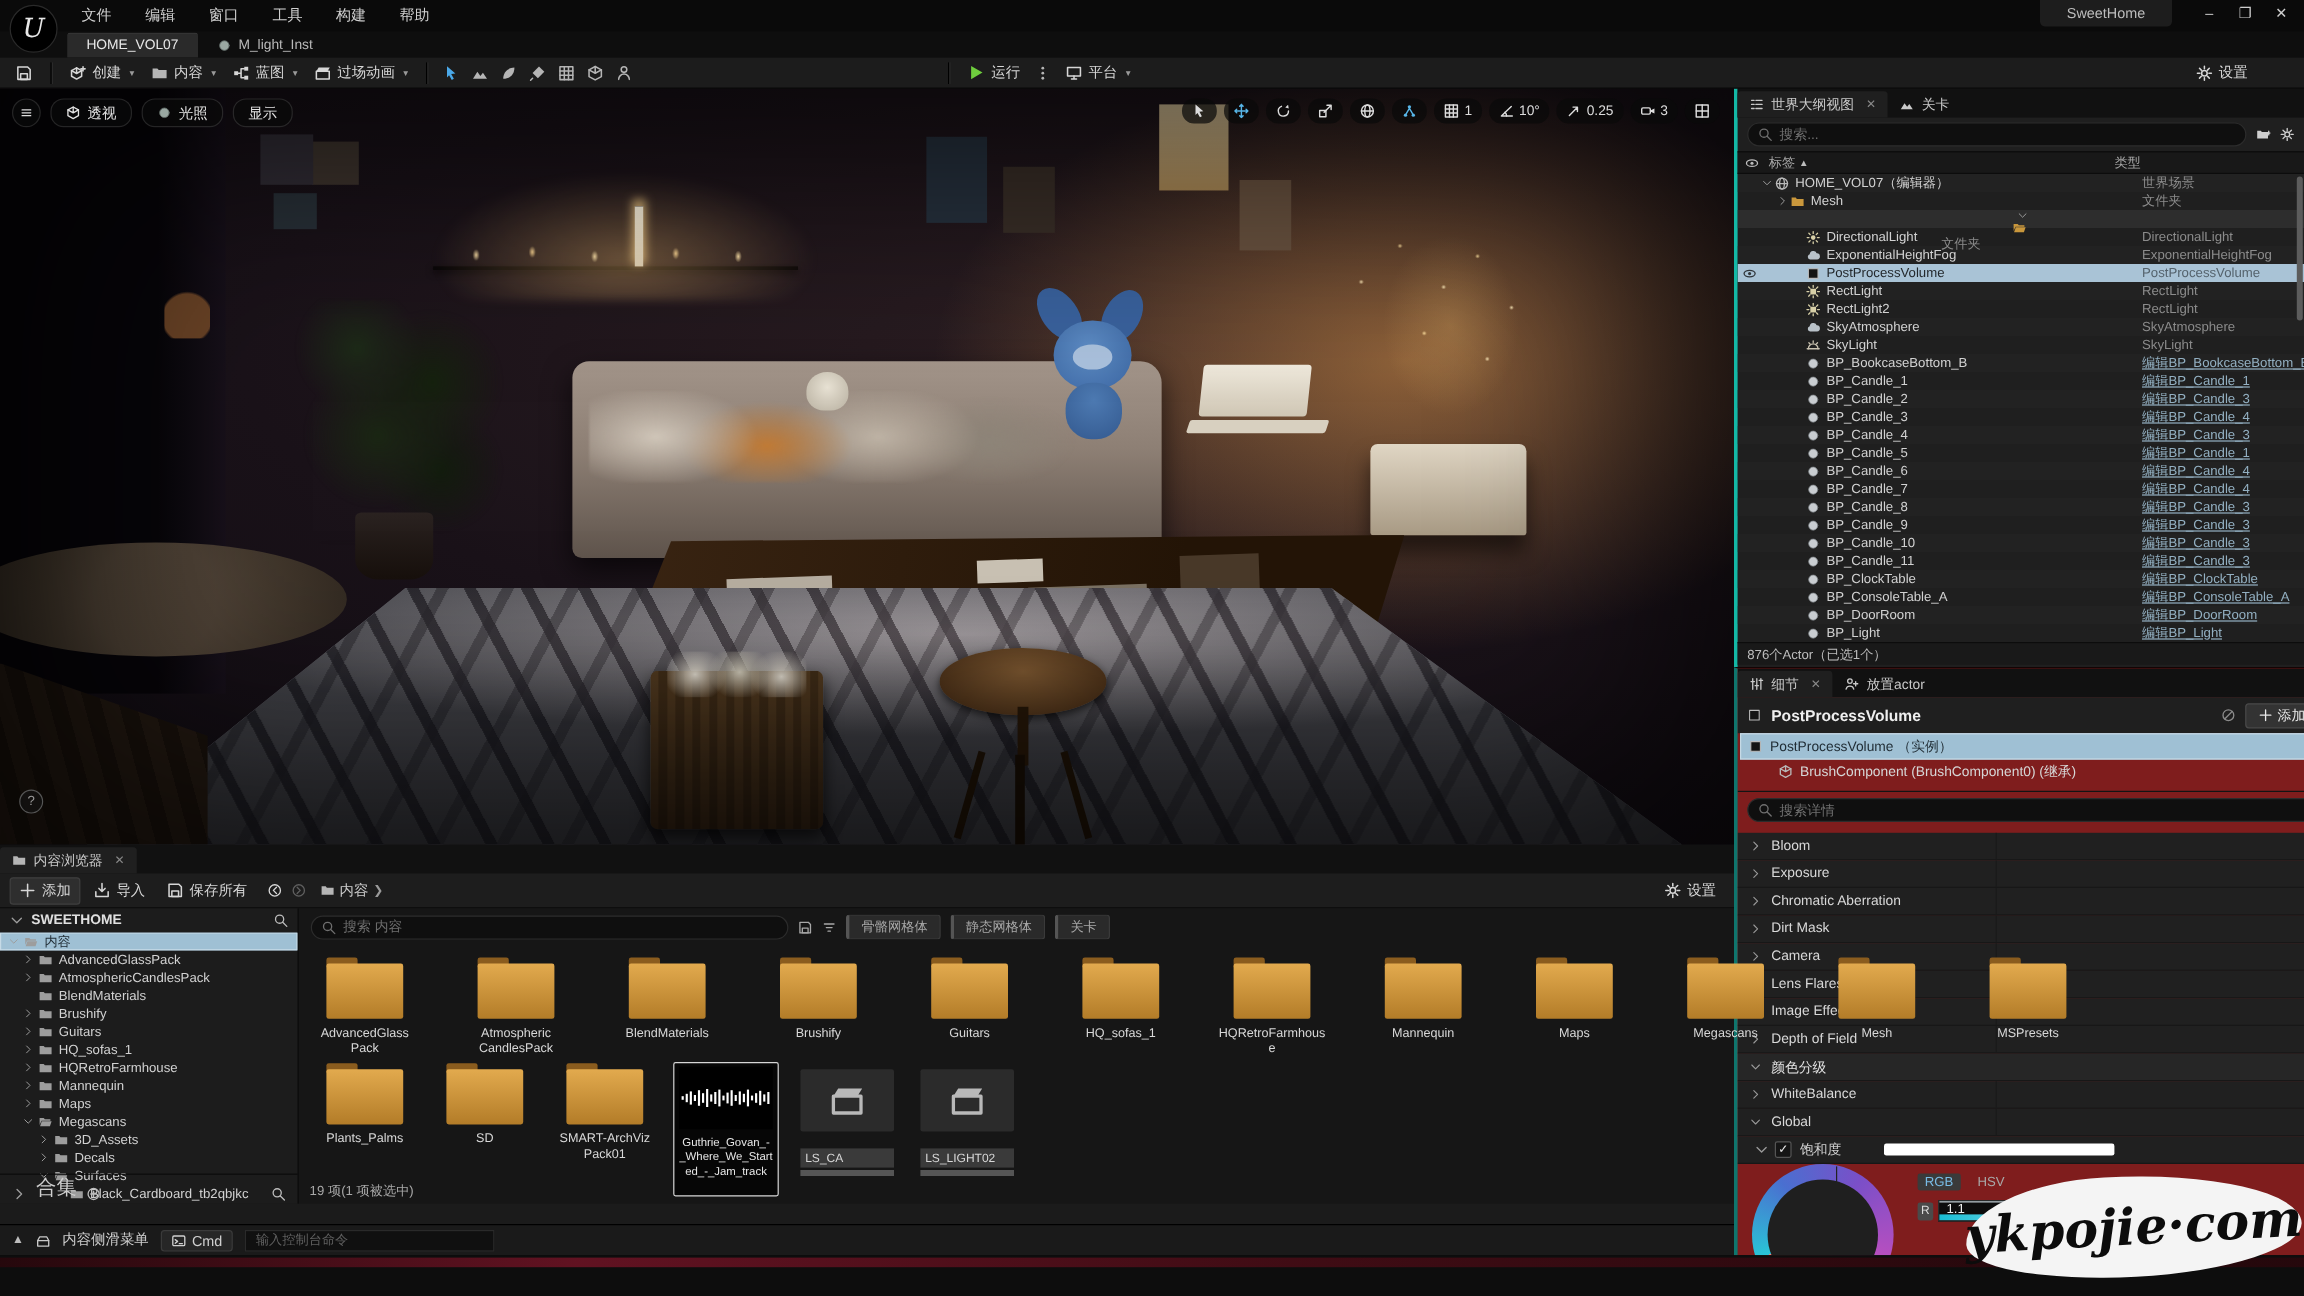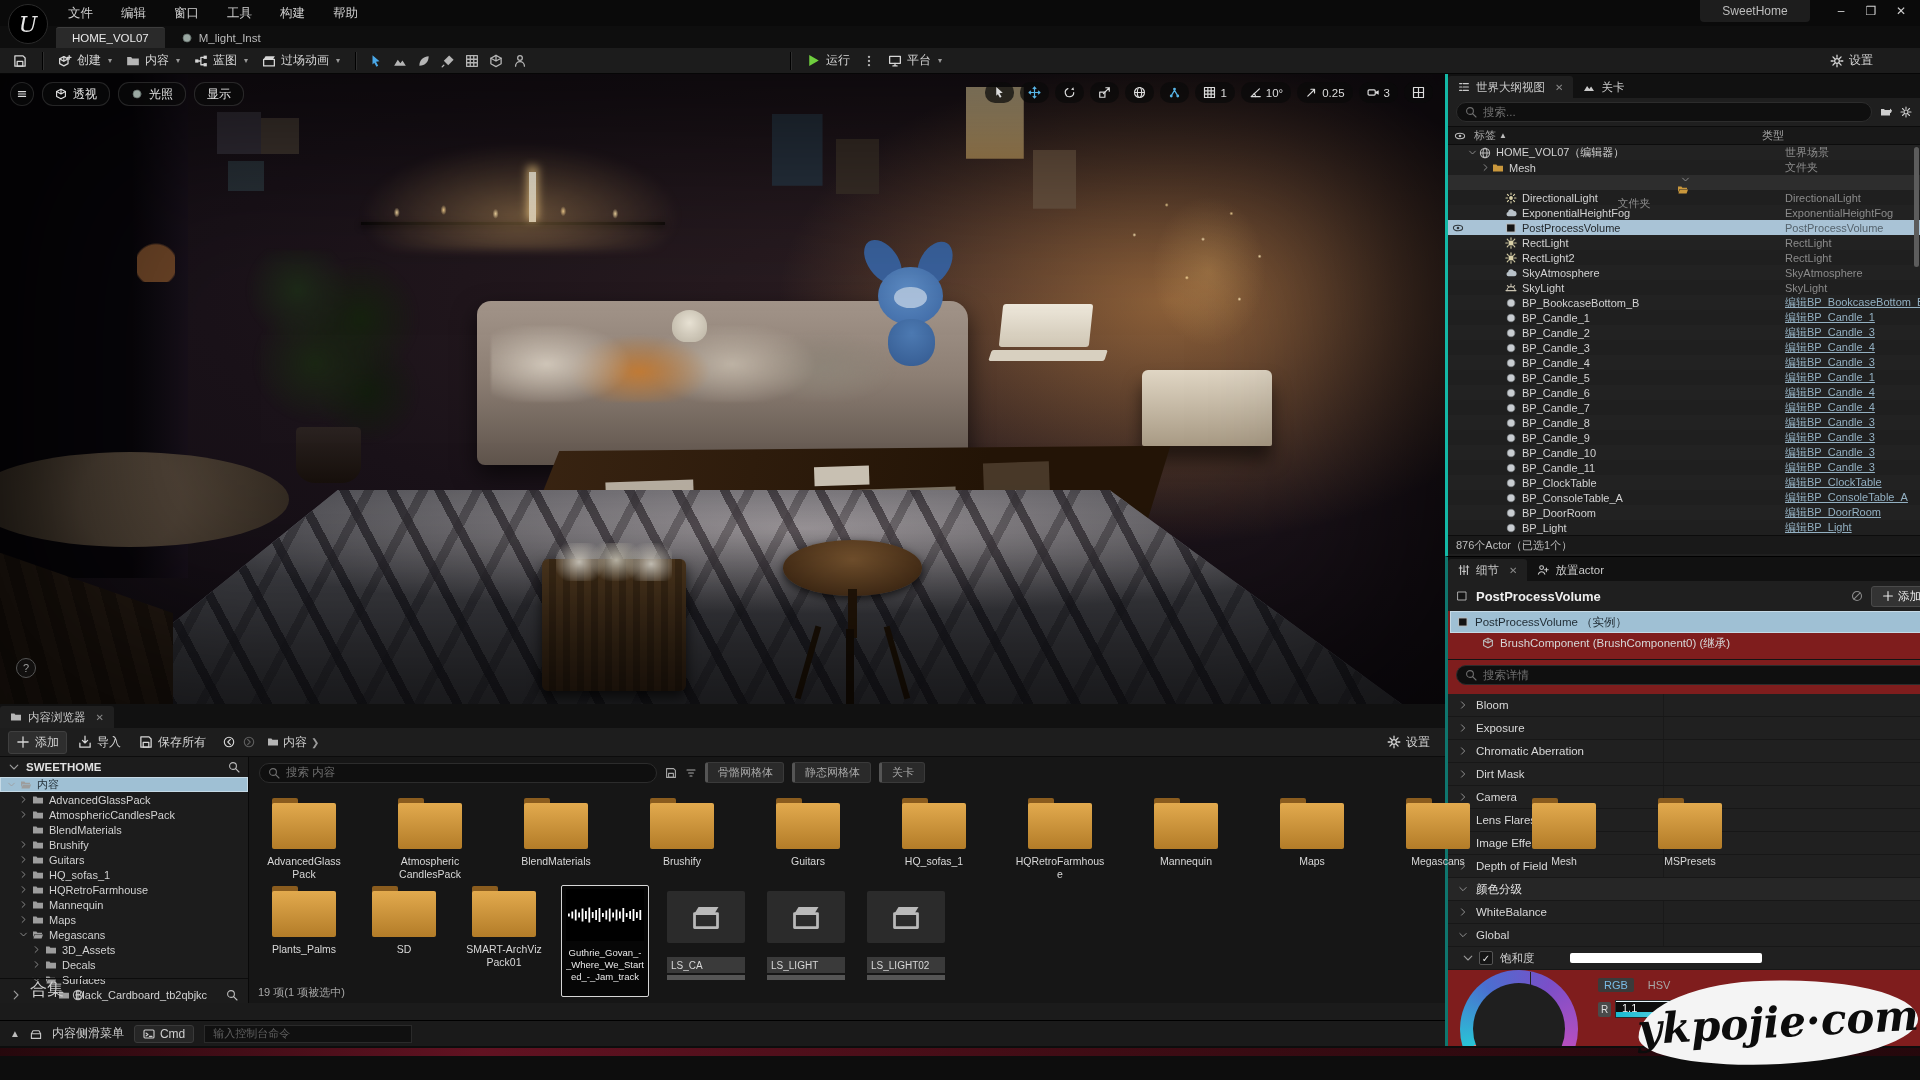--- a/index.html
+++ b/index.html
@@ -1940,32 +1940,20 @@
             </div>
             <div class="tile tile-level">
               <div class="lvlgfx">
                 <svg class="svgic" viewBox="0 0 12 12">
                   <g>
                     <rect x="1.4" y="4.6" width="9.2" height="5.6"></rect>
                     <path class="f" d="M1.4 4.6L3 2h8L9.4 4.6z"></path>
                   </g>
                 </svg>
               </div>
-              <div class="lvlbar">LS_LIGHT</div>
-              <div class="lvlsub"></div>
-            </div>
-            <div class="tile tile-level">
-              <div class="lvlgfx">
-                <svg class="svgic" viewBox="0 0 12 12">
-                  <g>
-                    <rect x="1.4" y="4.6" width="9.2" height="5.6"></rect>
-                    <path class="f" d="M1.4 4.6L3 2h8L9.4 4.6z"></path>
-                  </g>
-                </svg>
-              </div>
               <div class="lvlbar">LS_LIGHT02</div>
               <div class="lvlsub"></div>
             </div>
           </div>
       </div>
     </div>
     <div id="cb-footer">
       <div id="col-row">
         <span style="color:#9d9d9d">
             <svg class="svgic" viewBox="0 0 12 12">

